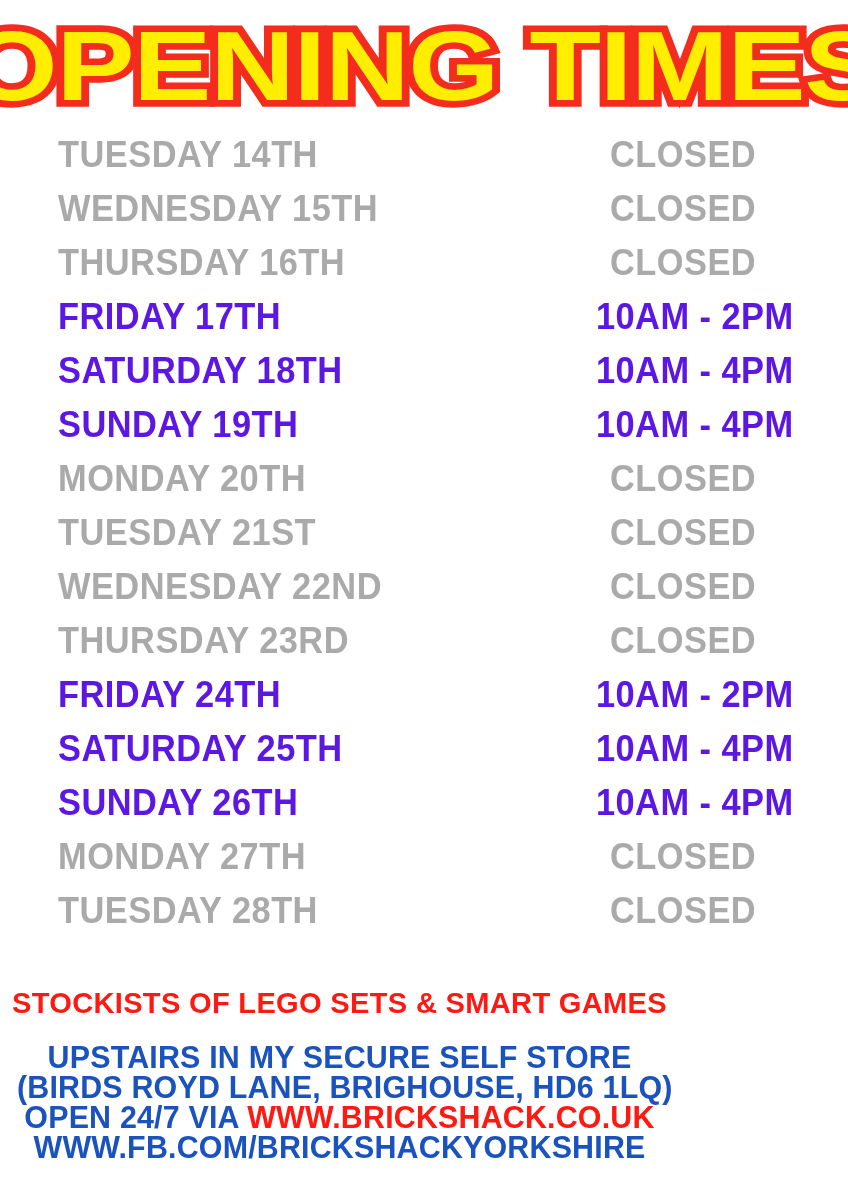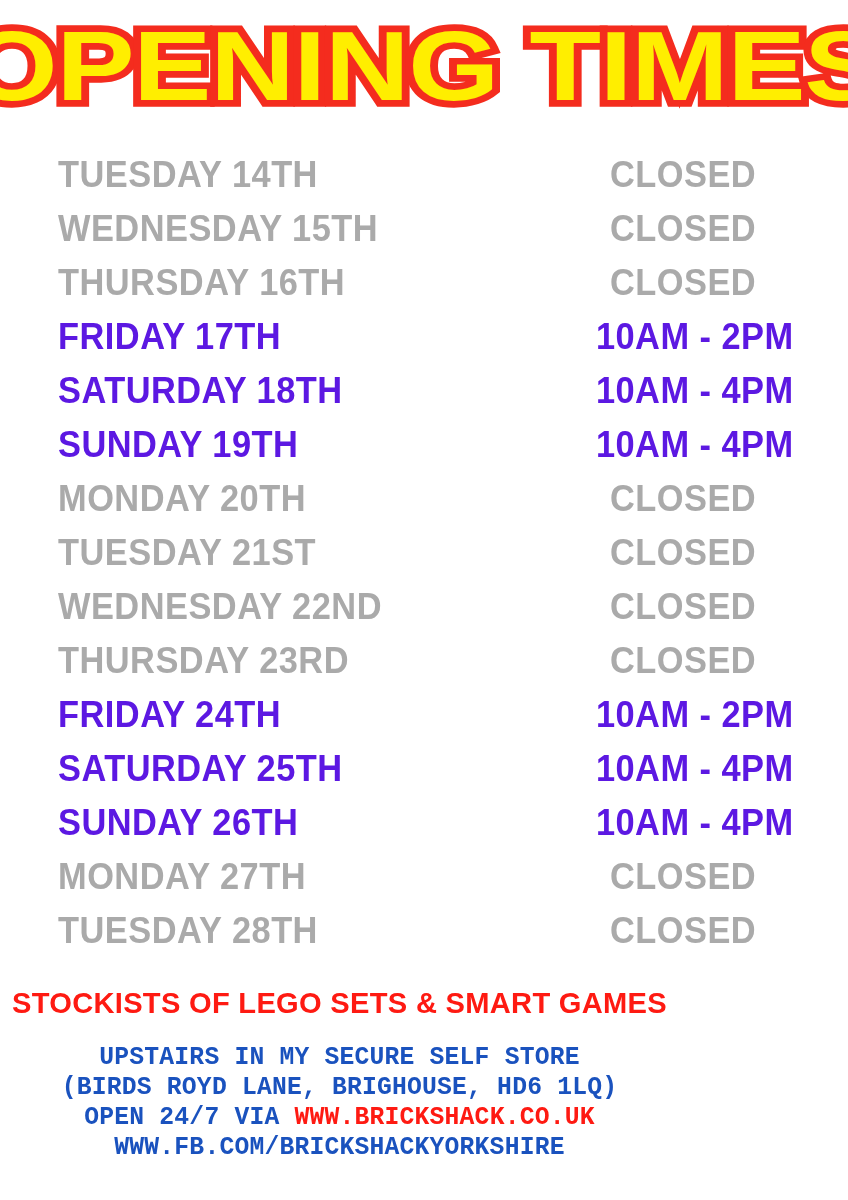--- a/index.html
+++ b/index.html
@@ -46,21 +46,21 @@
     transform: scaleX(1.22) scaleY(1.02);
     transform-origin: center center;
     white-space: nowrap;
     text-transform: uppercase;
   }
 
   
   #schedule {
     position: absolute;
     left: 0;
-    top: 148px;
+    top: 128px;
     width: 848px;
   }
   .sched-row {
     position: relative;
     height: 54px;
     line-height: 54px;
     white-space: nowrap;
   }
   .day-name {
     position: absolute;
@@ -110,23 +110,23 @@
     font-size: 30px;
     line-height: 36px;
     color: #fe1a12;
     letter-spacing: 0.3px;
     transform: scaleX(0.97);
     text-transform: uppercase;
     white-space: nowrap;
   }
   #address-block {
     margin-top: 21px;
-    font-family: Liberation Mono, monospace;
-    font-weight: bold;
-    font-size: 26px;
+    font-family: Liberation Sans, sans-serif;
+    font-weight: bold;
+    font-size: 32px;
     line-height: 30px;
     color: #1a52be;
     letter-spacing: 0.2px;
     text-transform: uppercase;
     white-space: nowrap;
   }
   .addr-line { display: block; transform: scaleX(0.95); }
   .url-red { color: #fe1a12; }
 </style>
 </head>

